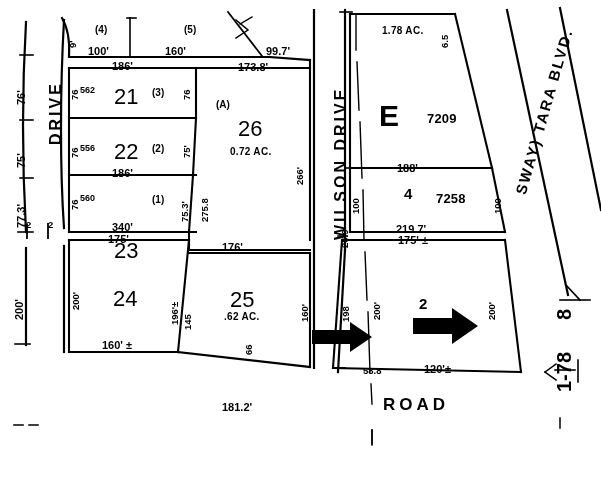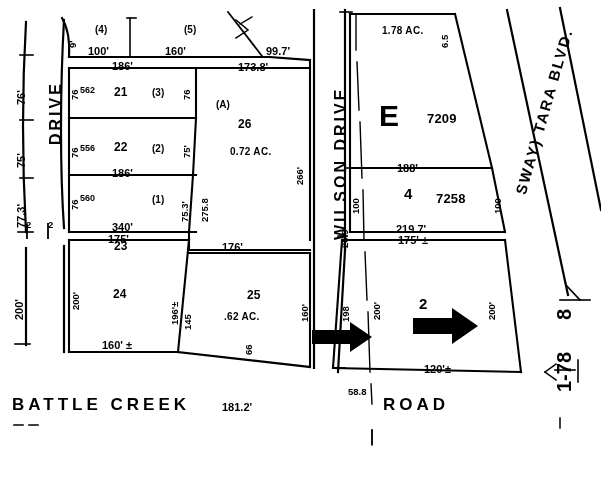--- a/index.html
+++ b/index.html
@@ -33,22 +33,22 @@
   }
   .dim {            
     font-size: 11px;
     font-weight: bold;
   }
   .dim-sm {
     font-size: 9.5px;
     font-weight: bold;
   }
   .lotnum {         
-    font-size: 12px;
-    font-weight: bold;
+    font-size: 22px;
+    font-weight: normal;
   }
   .lotnum-sm {
     font-size: 15px;
     font-weight: bold;
   }
   .acre {
     font-size: 10px;
     font-weight: bold;
     letter-spacing: 0.3px;
   }
@@ -189,21 +189,20 @@
     <g fill="#000" stroke="none">
       <path d="M 312,330 L 350,330 L 350,322 L 372,337 L 350,352 L 350,344 L 312,344 Z"></path>
       <path d="M 413,318 L 452,318 L 452,308 L 478,326 L 452,344 L 452,334 L 413,334 Z"></path>
     </g>
   </svg>
 
   <div class="lbl streetname-v rot90" style="left:48px; top:145px;">DRIVE</div>
 
   <div class="lbl streetname-v rot90" style="left:333px; top:240px;">WILSON  DRIVE</div>
 
-  <div class="lbl streetname" style="left:12px; top:396px;">BATTLE  CREEK</div>
 
   <div class="lbl streetname" style="left:383px; top:396px;">ROAD</div>
 
   <div class="lbl sway rotn" style="left:513px; top:192px;">SWAY) TARA BLVD.</div>
 
   <div class="lbl dim-sm rot90" style="left:68px; top:48px;">9'</div>
   <div class="lbl paren" style="left:95px; top:25px;">(4)</div>
   <div class="lbl paren" style="left:184px; top:25px;">(5)</div>
   <div class="lbl dim" style="left:88px; top:46px;">100'</div>
   <div class="lbl dim" style="left:165px; top:46px;">160'</div>
@@ -245,21 +244,21 @@
   <div class="lbl dim-sm rot90" style="left:200px; top:222px;">275.8</div>
   <div class="lbl dim-sm rot90" style="left:295px; top:185px;">266'</div>
 
   <div class="lbl lotnum" style="left:113px; top:288px;">24</div>
   <div class="lbl dim-sm rot90" style="left:71px; top:310px;">200'</div>
   <div class="lbl dim-sm rot90" style="left:170px; top:325px;">196'±</div>
   <div class="lbl dim-sm rot90" style="left:183px; top:330px;">145</div>
   <div class="lbl dim" style="left:102px; top:340px;">160' ±</div>
 
   <div class="lbl dim" style="left:222px; top:242px;">176'</div>
-  <div class="lbl lotnum" style="left:230px; top:289px;margin-left:17px;">25</div>
+  <div class="lbl lotnum" style="left:230px; top:289px;">25</div>
   <div class="lbl acre" style="left:224px; top:312px;">.62 AC.</div>
   <div class="lbl dim-sm rot90" style="left:244px; top:355px;">66</div>
   <div class="lbl dim-sm rot90" style="left:300px; top:322px;">160'</div>
   <div class="lbl dim" style="left:222px; top:358px;margin-top:44px;">181.2'</div>
 
   <div class="lbl acre" style="left:382px; top:26px;">1.78 AC.</div>
   <div class="lbl dim-sm rot90" style="left:440px; top:48px;">6.5</div>
   <div class="lbl bigletter" style="left:379px; top:101px;">E</div>
   <div class="lbl parcelid" style="left:427px; top:112px;">7209</div>
 
@@ -269,19 +268,19 @@
   <div class="lbl parcelid" style="left:436px; top:192px;">7258</div>
   <div class="lbl dim-sm rot90" style="left:493px; top:214px;">100</div>
   <div class="lbl dim" style="left:396px; top:224px;">219.7'</div>
 
   <div class="lbl dim" style="left:398px; top:235px;">175' ±</div>
   <div class="lbl dim-sm rot90" style="left:340px; top:248px;">26.9</div>
   <div class="lbl dim-sm rot90" style="left:341px; top:322px;">198</div>
   <div class="lbl dim-sm rot90" style="left:372px; top:320px;">200'</div>
   <div class="lbl lotnum-sm" style="left:419px; top:296px;">2</div>
   <div class="lbl dim-sm rot90" style="left:487px; top:320px;">200'</div>
-  <div class="lbl dim-sm" style="left:348px; top:366px;margin-top:21px;">58.8</div>
+  <div class="lbl dim-sm" style="left:363px; top:366px;">58.8</div>
   <div class="lbl dim" style="left:424px; top:364px;">120'±</div>
 
   <div class="lbl edgenum rot90" style="left:554px; top:320px;">8</div>
   <div class="lbl edgenum rot90" style="left:554px; top:392px;">1-78</div>
 
 </div>
 
 </body></html>

